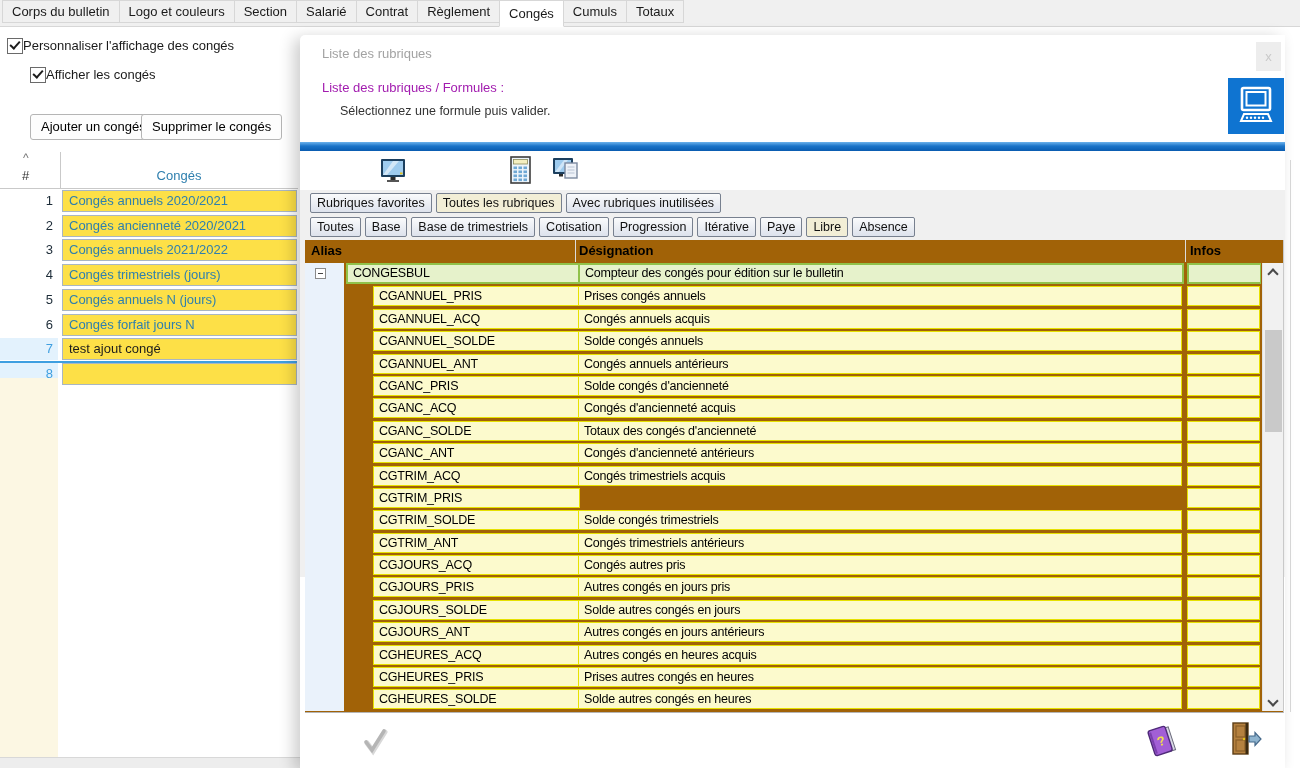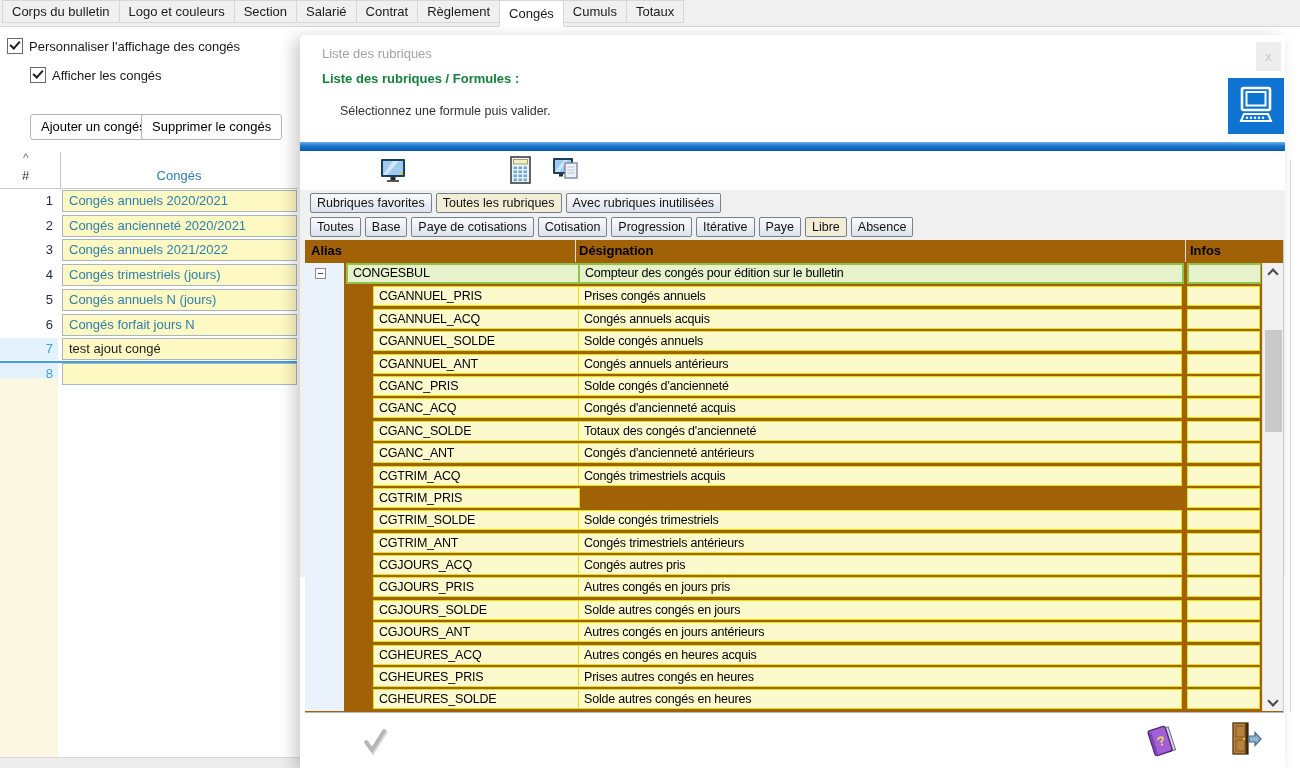--- a/index.html
+++ b/index.html
@@ -5,54 +5,54 @@
   html,body{margin:0;padding:0}
   body{width:1300px;height:768px;position:relative;overflow:hidden;background:#fff;
        font-family:"Liberation Sans",sans-serif;color:#1a1a1a;}
   
   #tabbar{position:absolute;left:0;top:0;width:1300px;height:27px;background:#f0f0f0;
           border-bottom:1px solid #d7d7d7;display:flex;padding-left:2px;box-sizing:border-box}
   .tab{height:23px;line-height:21px;padding:0 9px;font-size:13px;background:#f0f0f0;
        border:1px solid #d7d7d7;margin-right:-1px;box-sizing:border-box;white-space:nowrap;cursor:default}
   .tab.active{background:#fff;height:27px;line-height:25px;border-bottom:1px solid #fff;z-index:2;margin-bottom:-1px}
   
-  .cb-row{position:absolute;display:flex;align-items:center;gap:6px;font-size:13px}
+  .cb-row{position:absolute;display:flex;align-items:flex-start;gap:0;font-size:13px}
   #cb1{left:7px;top:38px}  #cb2{left:30px;top:67px}
   .cbox{width:14px;height:14px;border:1px solid #6a6a6a;background:#fff;position:relative;flex:0 0 auto}
   .cbox:after{content:"";position:absolute;left:2px;top:2px;width:8px;height:4px;
               border-left:2px solid #1c1c1c;border-bottom:2px solid #1c1c1c;transform:rotate(-48deg)}
   .btn{position:absolute;height:26px;font-size:13px;background:#fdfdfd;border:1px solid #b5b5b5;
        border-radius:3px;padding:0 10px;line-height:24px;cursor:default}
   #btn-add{left:30px;top:114px}  #btn-del{left:141px;top:114px}
   #lheader{position:absolute;left:0;top:152px;width:298px;height:36px;border-bottom:1px solid #c9c9c9;font-size:13px}
   #lheader .vsep{position:absolute;left:60px;top:0;height:36px;border-left:1px solid #c9c9c9}
   #sortind{position:absolute;left:23px;top:-1px;color:#777;font-size:12px}
   #colnum{position:absolute;left:22px;top:16px;color:#333}
   #colconges{position:absolute;left:62px;top:16px;width:234px;text-align:center;color:var(--teal_text)}
   #left-rows{position:absolute;left:0;top:190px;width:298px;height:200px}
   .lrow{position:absolute;left:0;width:298px;height:24px}
   .lnum{position:absolute;left:0;top:0;width:58px;height:22px;line-height:22px;text-align:right;
         padding-right:5px;font-size:13px;color:#1d2c38;box-sizing:border-box}
   .lrow.hnum .lnum{background:#e3f2fd;color:var(--selection_blue)}
   .lcell{position:absolute;left:62px;top:0;width:235px;height:22px;line-height:20px;border:1px solid #a9b6c2;
-         background:#fef9c3;font-size:13px;color:var(--teal_text);padding:0 6px;box-sizing:border-box;
+         background:#fde047;font-size:13px;color:var(--teal_text);padding:0 6px;box-sizing:border-box;
          white-space:nowrap;overflow:hidden}
   .lrow.sel .lcell{color:#1c1c1c}
   .lrow.sel:after{content:"";position:absolute;left:0;right:1px;top:23px;height:2px;background:var(--selection_blue)}
   #cream{position:absolute;left:0;top:378px;width:58px;height:379px;background:#fcf7e3}
   #botstrip{position:absolute;left:0;top:757px;width:300px;height:11px;background:#ededed;border-top:1px solid #d8d8d8}
   #rightstrip{position:absolute;left:1285px;top:27px;width:15px;height:741px;background:#fff}
   #rightstrip .vline{position:absolute;left:5px;top:133px;height:552px;border-left:1px solid #d9d9d9}
   
   #dialog{position:absolute;left:300px;top:35px;width:985px;height:733px;background:#fff;
           border-radius:5px 0 0 0;box-shadow:-6px 3px 16px rgba(0,0,0,.20)}
   #dlg-title{position:absolute;left:22px;top:11px;font-size:13px;color:#a3a3a3}
   #dlg-close{position:absolute;left:956px;top:7px;width:25px;height:29px;background:#ededed;color:#c9c9c9;
              font-size:13px;text-align:center;line-height:29px;cursor:default}
-  #dlg-heading{position:absolute;left:22px;top:36px;font-size:13px;font-weight:bold;color:#15803d}
+  #dlg-heading{position:absolute;left:22px;top:45px;font-size:13px;font-weight:normal;color:#a21caf}
   #dlg-sub{position:absolute;left:40px;top:69px;font-size:12.5px;color:#333}
   #dlg-bigicon{position:absolute;left:928px;top:43px;width:56px;height:56px;background:var(--icon_blue);
                display:flex;align-items:center;justify-content:center}
   #dlg-bluebar{position:absolute;left:0;top:107px;width:985px;height:9px;
                background:linear-gradient(180deg,#6cb2ec 0%,#1b74c8 45%,#0a5cb0 100%)}
   .tbicon{position:absolute;top:121px;width:28px;height:28px;cursor:default}
   #tb-monitor{left:79px}  #tb-calc{left:207px}  #tb-monpage{left:252px}
   #dlg-gray{position:absolute;left:0;top:155px;width:985px;height:387px;background:#f0f0f0}
   .frow{position:absolute;left:10px;display:flex;gap:4px}
   #filters1{top:3px}  #filters2{top:27px}
@@ -231,21 +231,21 @@
 
   <div id="dlg-gray">
     <div id="filters1" class="frow">
         <div class="fbtn">Rubriques favorites</div>
         <div class="fbtn on">Toutes les rubriques</div>
         <div class="fbtn">Avec rubriques inutilisées</div>
       </div>
     <div id="filters2" class="frow">
         <div class="fbtn">Toutes</div>
         <div class="fbtn">Base</div>
-        <div class="fbtn">Paye de cotisations</div>
+        <div class="fbtn">Base de trimestriels</div>
         <div class="fbtn">Cotisation</div>
         <div class="fbtn">Progression</div>
         <div class="fbtn">Itérative</div>
         <div class="fbtn">Paye</div>
         <div class="fbtn on">Libre</div>
         <div class="fbtn">Absence</div>
       </div>
 
     <div id="rub-table">
       <span class="hsep1"></span>

